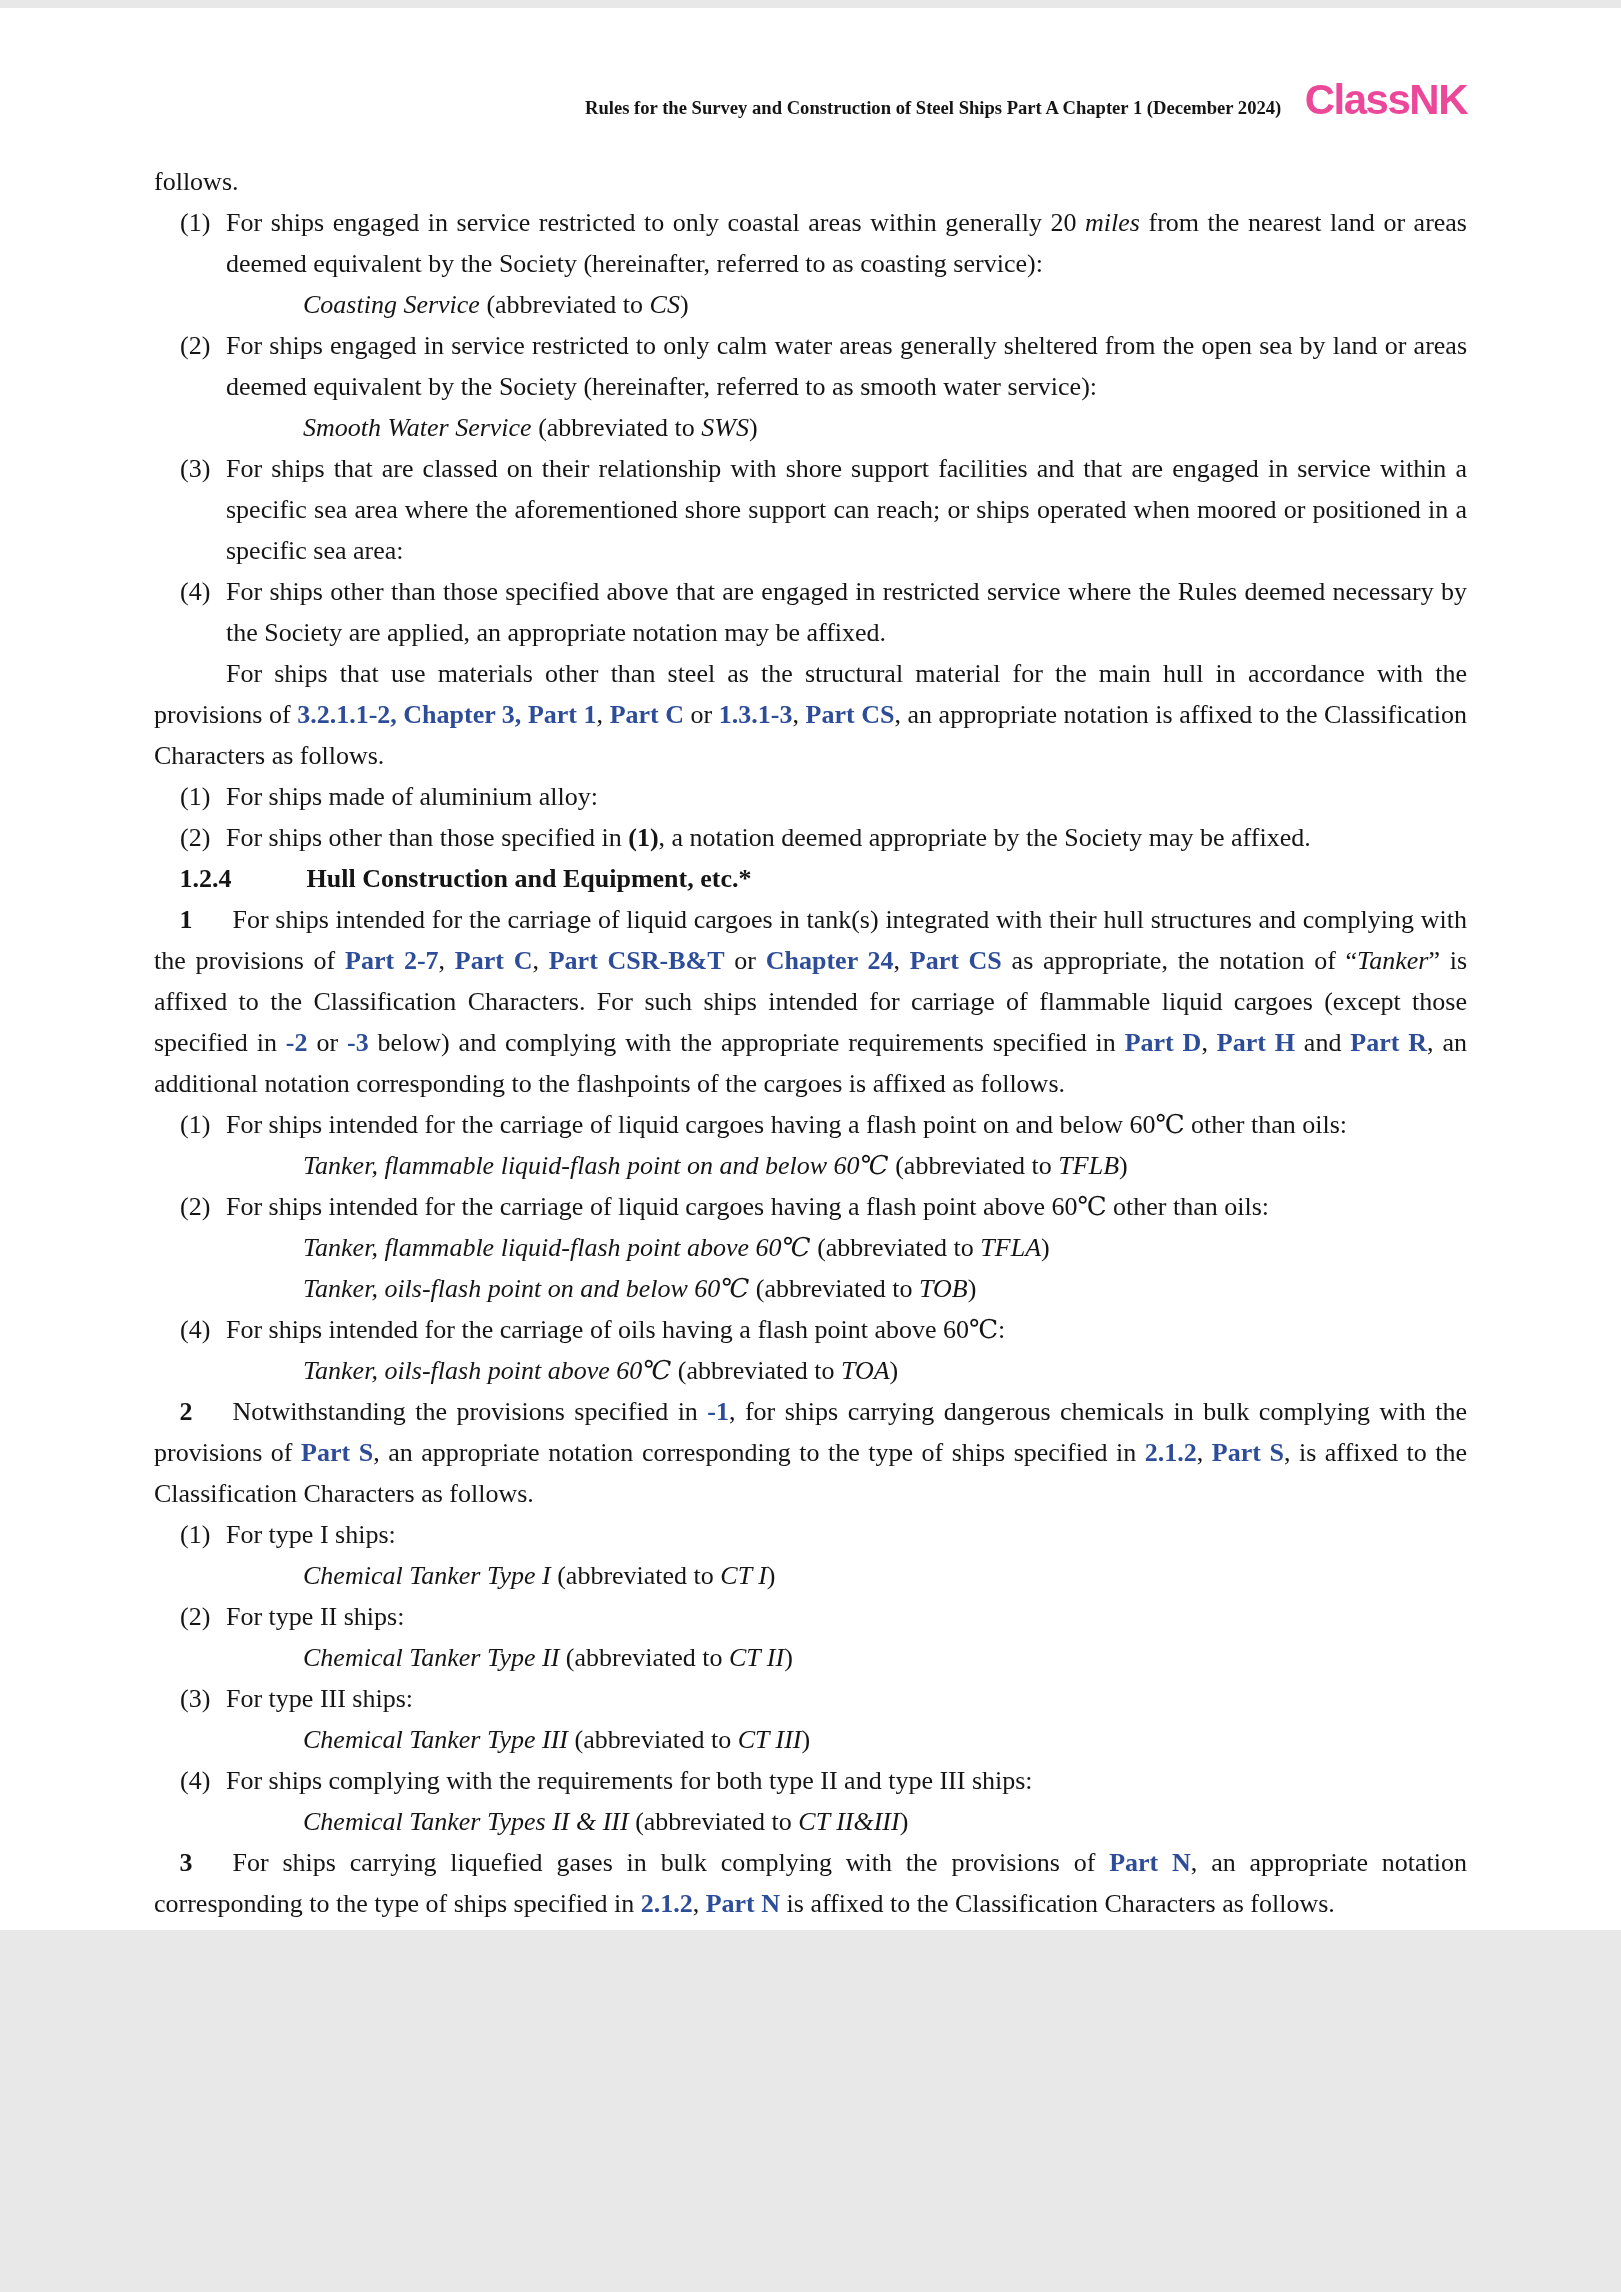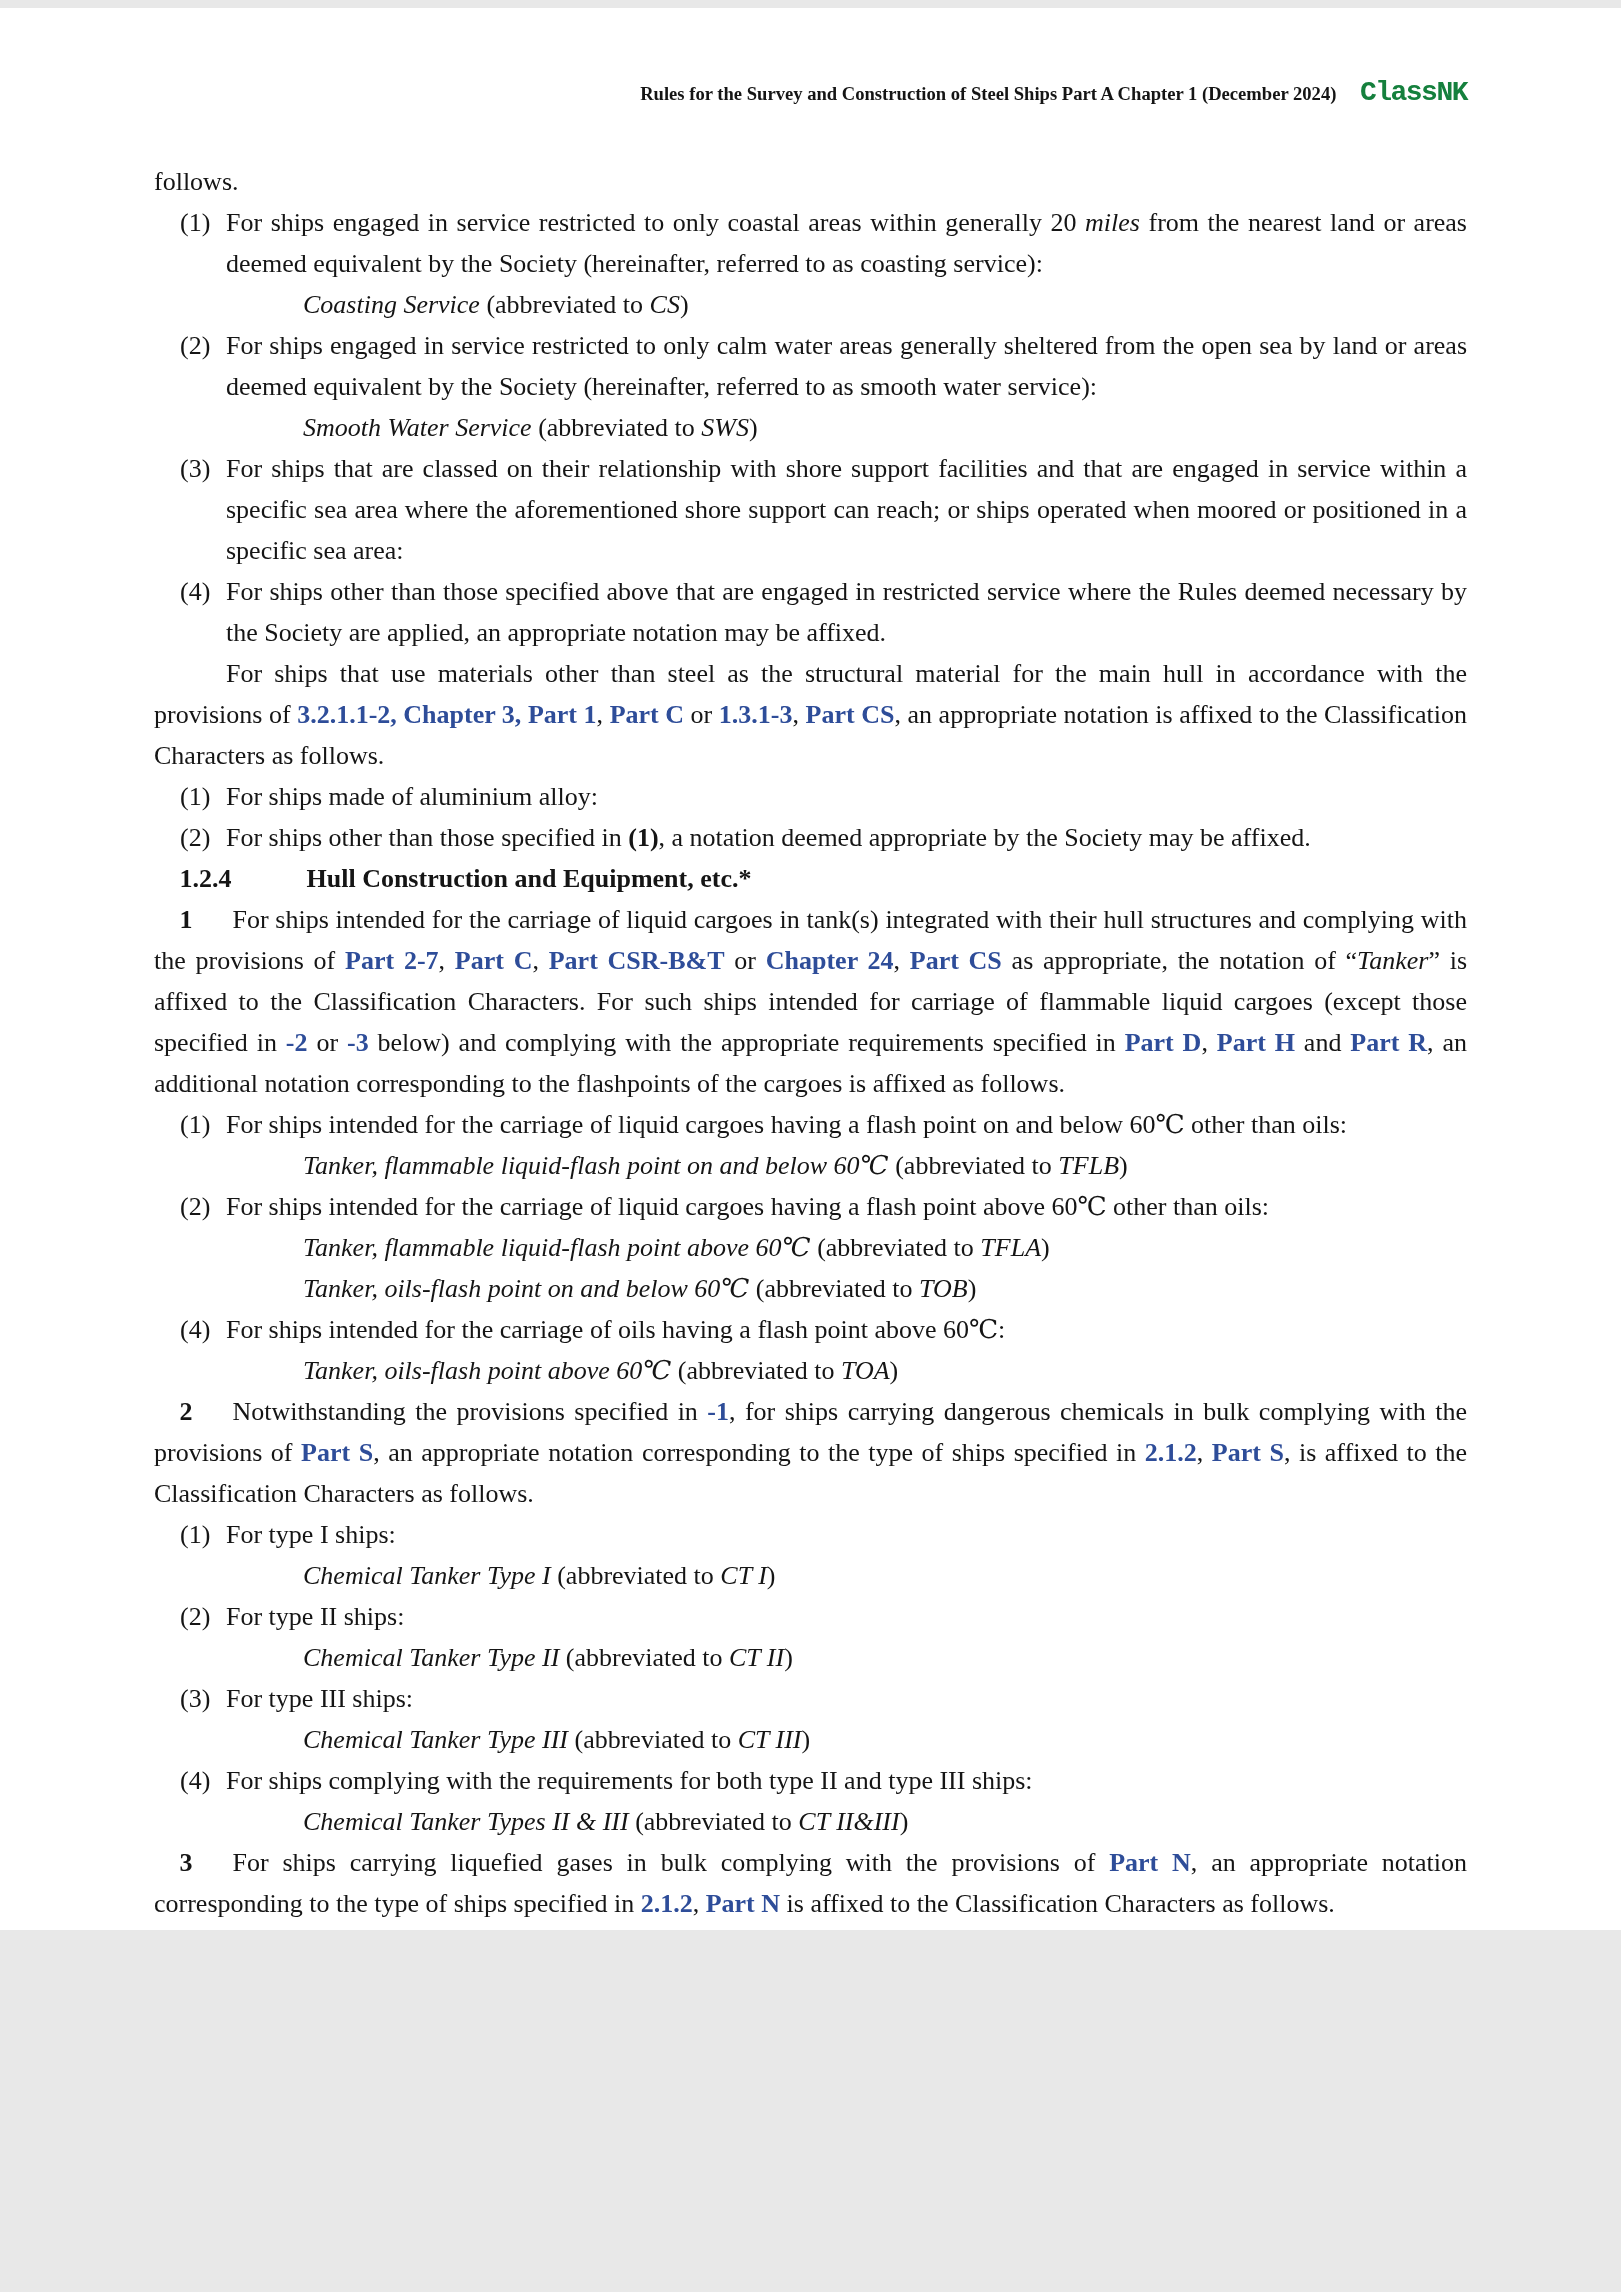--- a/index.html
+++ b/index.html
@@ -14,24 +14,24 @@
   }
   .header{
     position:absolute;
     top:71px;left:154px;width:1313px;
     display:flex;justify-content:flex-end;align-items:baseline;gap:23.5px;
   }
   .header-title{
     font-size:18.6px;font-weight:bold;white-space:nowrap;
   }
   .logo{
-    font-family:Liberation Mono, monospace;
-    font-weight:bold;font-size:28px;letter-spacing:-1.5px;
+    font-family:Liberation Sans, sans-serif;
+    font-weight:bold;font-size:42px;letter-spacing:-1.5px;
     transform:scaleY(1.0);line-height:1;
-    color:#15803d;
+    color:#ec4899;
   }
   .content{
     position:absolute;
     top:153px;left:154px;width:1313px;
     font-size:26px;line-height:41px;
     text-align:justify;
   }
   .blk{margin:0;}
   .indent{text-indent:72px;}
   .list{padding-left:72px;}

